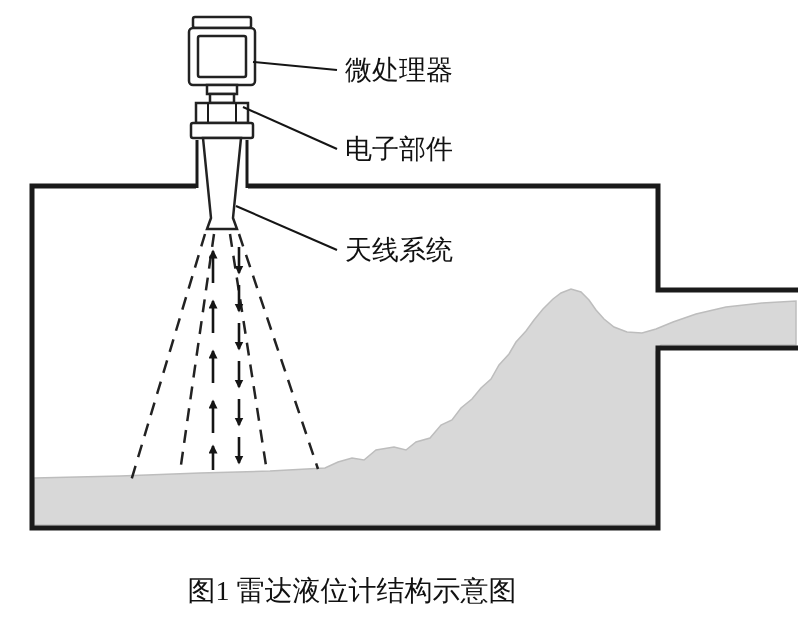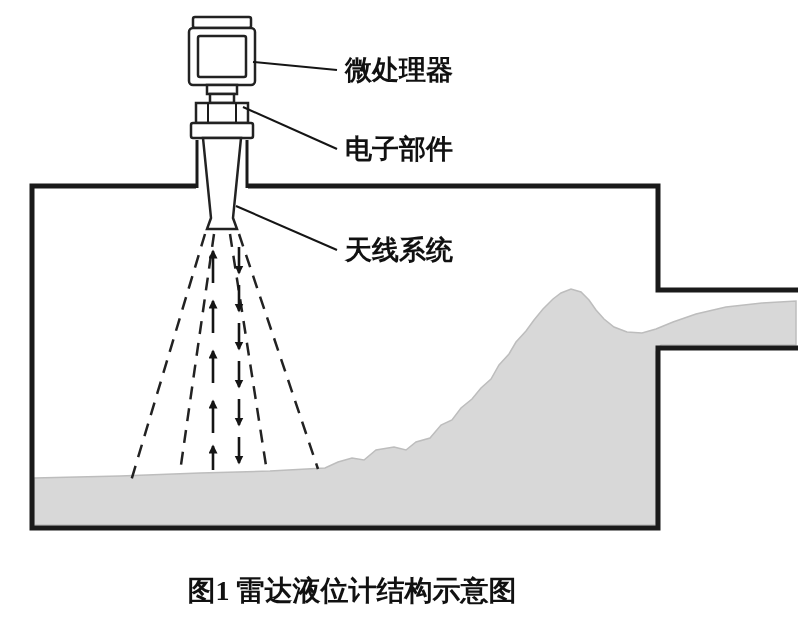--- a/index.html
+++ b/index.html
@@ -9,21 +9,20 @@
     width: 798px;
     height: 619px;
     overflow: hidden;
     font-family: "Liberation Serif", serif;
   }
   .stage {
     position: relative;
     width: 666px;
     height: 619px;
     background: #ffffff;
-    font-weight: bold;
   }
   svg text {
     font-family: "Liberation Serif", "DejaVu Serif", serif;
     fill: #111111;
   }
   .outline {
     fill: none;
     stroke: #1a1a1a;
   }
   .device-part {

